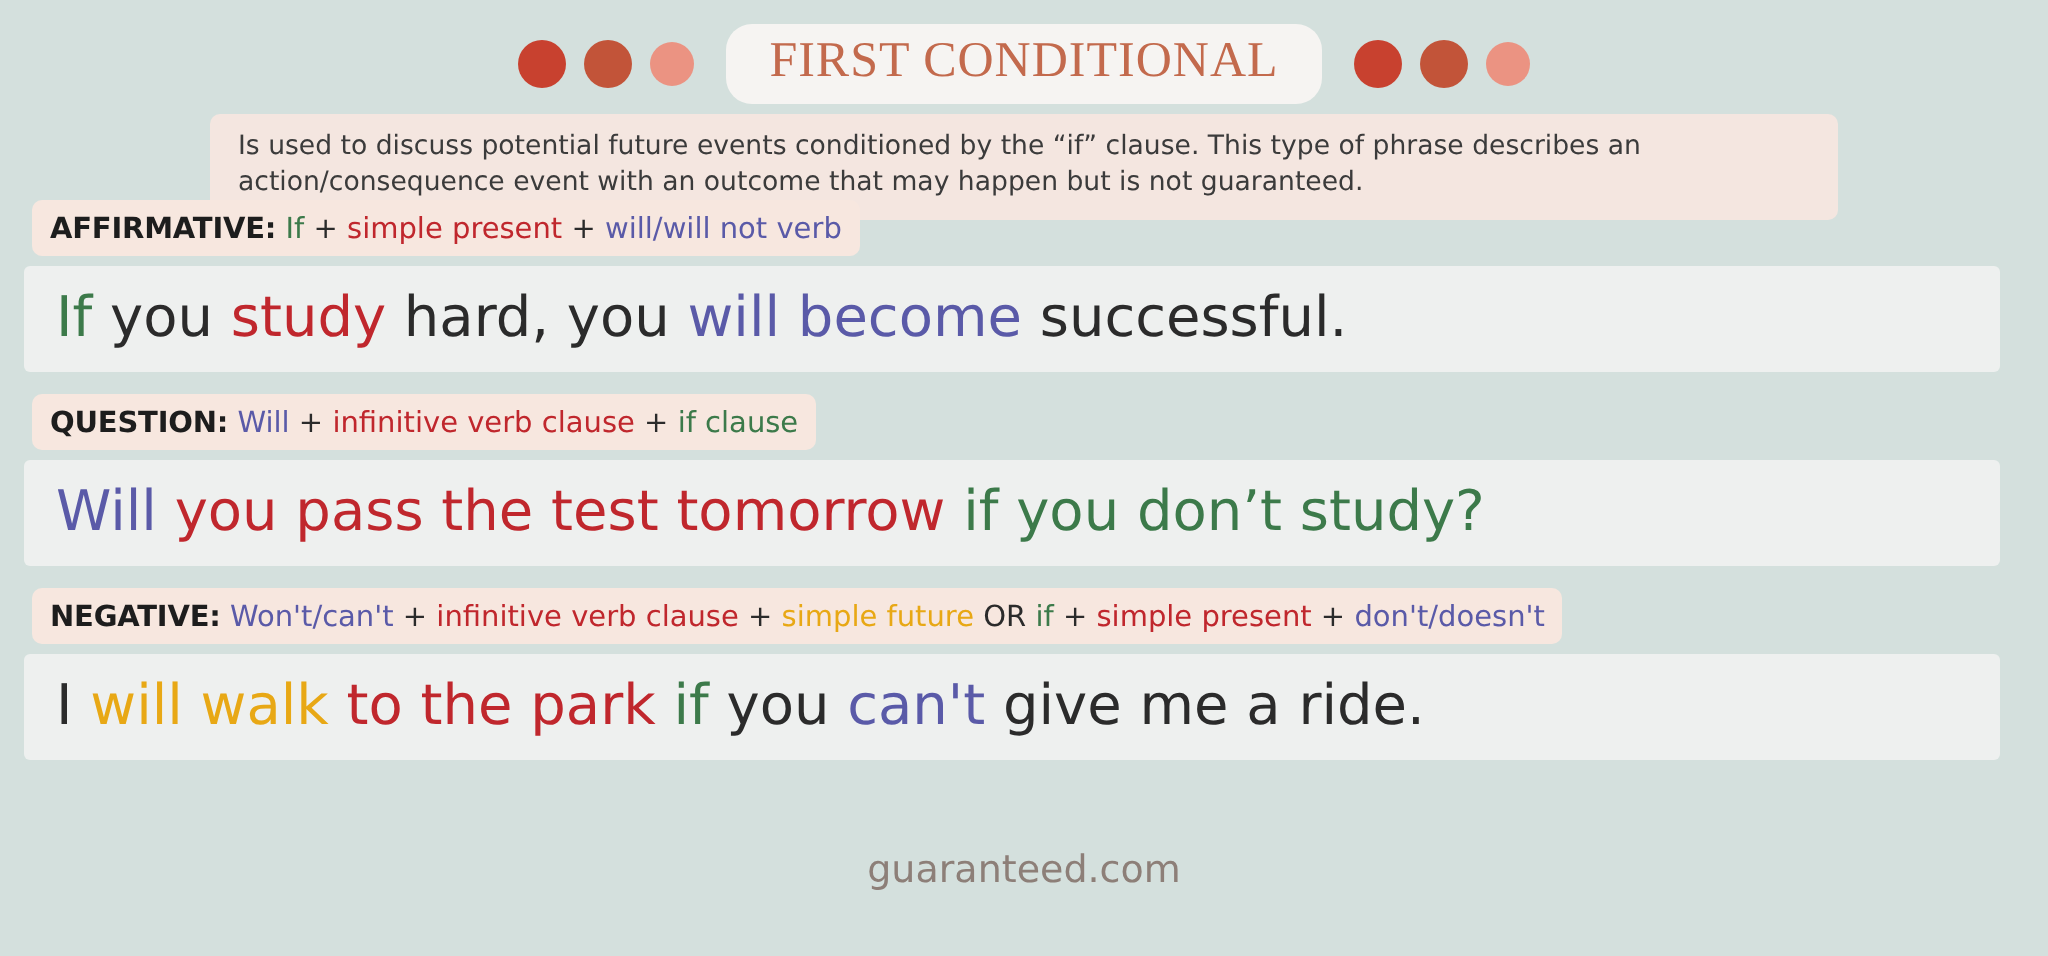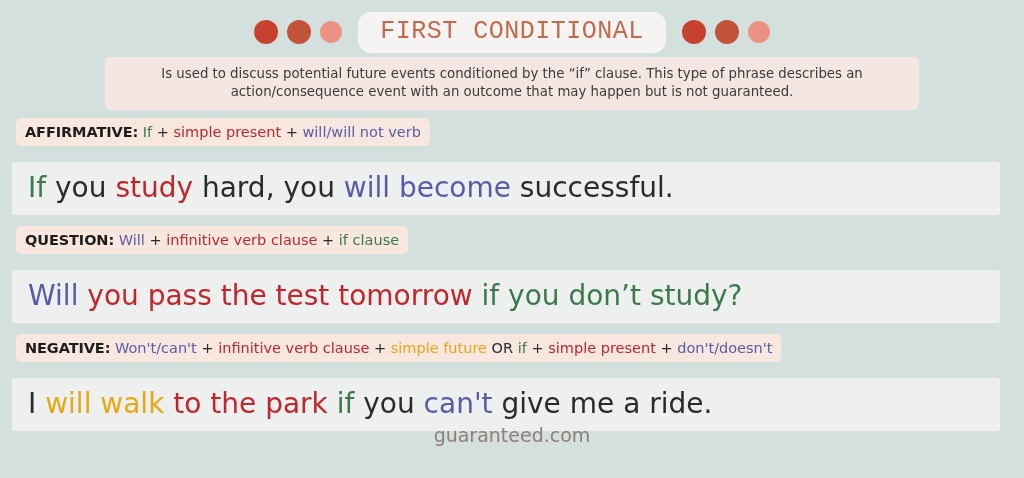--- a/index.html
+++ b/index.html
@@ -48,48 +48,48 @@
     border-radius: 13px;
     padding: 5px 22px 7px 22px;
     display: inline-block;
   }
   .title-text {
     color: #c36a4d;
     font-size: 25px;
     letter-spacing: 0.5px;
     font-weight: 400;
     white-space: nowrap;
-    font-family: Liberation Mono, monospace;
+    font-family: Liberation Serif, serif;
   }
 
   
   .subtitle-box {
     position: absolute;
     left: 105px;
     top: 57px;
     width: 814px;
     box-sizing: border-box;
     background: #f4e6e0;
     border-radius: 5px;
     padding: 8px 14px 9px 14px;
-    text-align: center;
+    text-align: left;
   }
   .subtitle-text {
     display: block;
     color: #3b3b3b;
     font-size: 13.3px;
     line-height: 18px;
     font-family: "DejaVu Sans", sans-serif;
   }
 
   
   .sections {
     position: absolute;
     left: 0;
-    top: 118px;
+    top: 100px;
     width: 1024px;
   }
   .section {
     margin-bottom: 11px;
   }
   .label-pill {
     display: inline-block;
     margin-left: 16px;
     background: #f7e7df;
     border-radius: 5px;
@@ -100,21 +100,21 @@
     font-size: 14.5px;
     font-weight: 700;
     color: #1d1d1d;
     letter-spacing: -0.1px;
   }
   .label-pill .seg {
     font-size: 14.5px;
     font-weight: 400;
   }
   .sentence-card {
-    margin-top: 16px;
+    margin-top: 5px;
     margin-left: 12px;
     width: 988px;
     box-sizing: border-box;
     background: #eef0ef;
     border-radius: 3px;
     padding: 9px 0 10px 16px;
     min-height: 40px;
   }
   .sentence-card .w {
     font-size: 28px;

